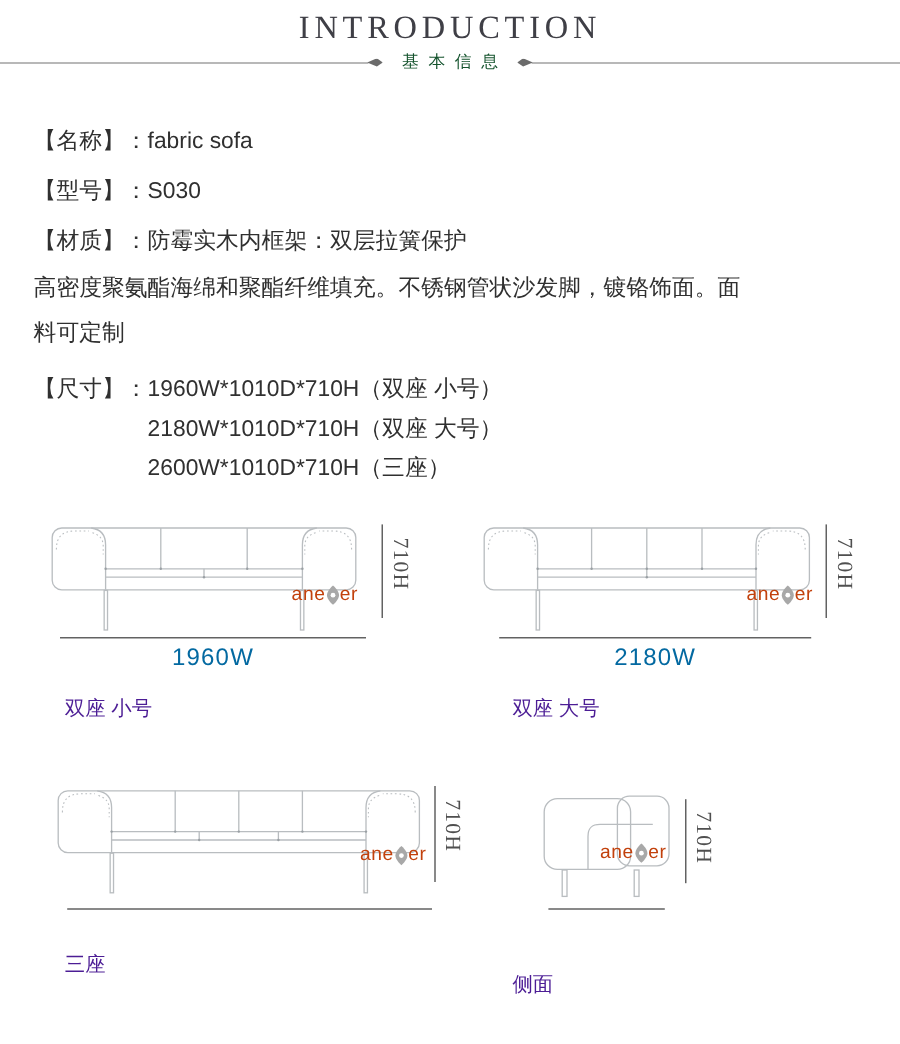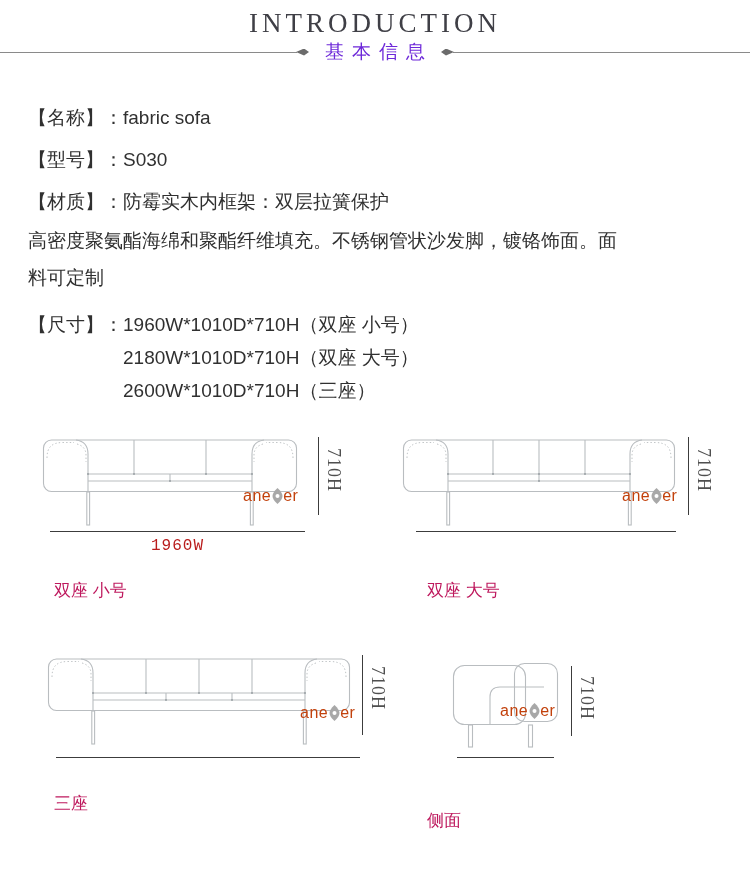--- a/index.html
+++ b/index.html
@@ -9,42 +9,42 @@
   
   .title { position:absolute; top:8px; left:0; width:750px; text-align:center;
            font-family:"Liberation Serif", serif; font-size:27px; font-weight:400;
            letter-spacing:4px; color:#3f3f46; }
   .subtitle-row { position:absolute; top:42px; left:0; width:750px; height:20px;
                   display:flex; align-items:center; }
   .sub-line { flex:1; height:1px; background:#8a8a8a; }
   .sub-arrow { width:13px; height:7px; background:#6b6b6b; flex:none; }
   .sub-arrow.to-right { clip-path:polygon(0 50%, 62% 0, 100% 50%, 62% 100%); margin-left:-1px; }
   .sub-arrow.to-left  { clip-path:polygon(100% 50%, 38% 0, 0 50%, 38% 100%); margin-right:-1px; }
-  .subtitle { font-size:19px; color:#6d28d9; letter-spacing:8px; padding:0 8px 0 16px; flex:none; }
+  .subtitle { font-size:14px; color:#14532d; letter-spacing:8px; padding:0 8px 0 16px; flex:none; }
 
   
   .text-content { position:absolute; left:28px; top:105px; width:604px;
                   font-size:19px; color:#303030; }
   .spec-row { line-height:26px; margin-bottom:16px; white-space:nowrap; }
   .material-detail { line-height:37px; margin-top:7px; }
   .dims { display:flex; margin-top:12px; line-height:33px; }
   .dims-label { white-space:nowrap; flex:none; }
   .dims-lines { flex:none; }
 
   
   .diag { position:absolute; }
   .diag svg { position:absolute; display:block; overflow:visible; }
   .stitch { stroke-dasharray:1.4 2.2; stroke-width:0.9; }
   .vline { position:absolute; width:1px; background:#3c3c3c; }
   .vtext { position:absolute; writing-mode:vertical-rl; font-family:"Liberation Serif", serif;
            font-size:18px; color:#4f4f4f; letter-spacing:1px; }
   .hline { position:absolute; height:1px; background:#3c3c3c; }
-  .wlabel { position:absolute; text-align:center; font-family:Liberation Mono, monospace;
-            font-size:16px; color:#b91c1c; letter-spacing:1px; }
-  .caption { position:absolute; font-size:17px; color:#be185d; }
+  .wlabel { position:absolute; text-align:center; font-family:Liberation Sans, sans-serif;
+            font-size:20px; color:#0369a1; letter-spacing:1px; }
+  .caption { position:absolute; font-size:17px; color:#4c1d95; }
   .watermark { position:absolute; display:flex; align-items:center; font-size:16px;
                color:#c2410c; letter-spacing:0.5px; line-height:16px; }
   .watermark svg { position:static; margin:0 0.5px; }
 </style>
 </head>
 <body>
 
 <div class="page">
 
   <div class="title">INTRODUCTION</div>
@@ -144,20 +144,21 @@
       <span>ane</span>
       <svg width="11" height="16" viewBox="0 0 11 16">
         <path d="M5.5,0 C9,3 10.5,6 10.5,8 C10.5,10 9,13 5.5,16 C2,13 0.5,10 0.5,8 C0.5,6 2,3 5.5,0 Z" fill="#a8a8a8"></path>
         <circle cx="5.5" cy="8" r="2" fill="#ffffff"></circle>
       </svg>
       <span>er</span>
     </span>
     <div class="vline" style="left:288px; top:5px; height:78px;"></div>
     <div class="vtext" style="left:293px; top:16px;">710H</div>
     <div class="hline" style="left:16px; top:99px; width:260px;"></div>
+    <div class="wlabel" style="left:16px; top:105px; width:260px;">2180W</div>
     <div class="caption" style="left:27px; top:147px;">双座 大号</div>
   </div>
 
   <div class="diag" style="left:40px; top:650px; width:400px; height:180px;">
     <svg style="left:7px; top:7px;" width="304" height="92" viewBox="0 0 304 92">
       <g stroke="#b9bdc0" fill="none" stroke-width="1.1">
         <rect x="1.5" y="2" width="301" height="51.5" rx="8"></rect>
         <path d="M 34,2 C 42,3 46,8 46,16 L 46,53.5"></path>
         <path class="stitch" d="M 5,20 C 5,9 10,4.5 21,4.5 L 32,4.5"></path>
         <path class="stitch" d="M 35,6 C 40.5,7.5 44,11 44,17 L 44,24"></path>

